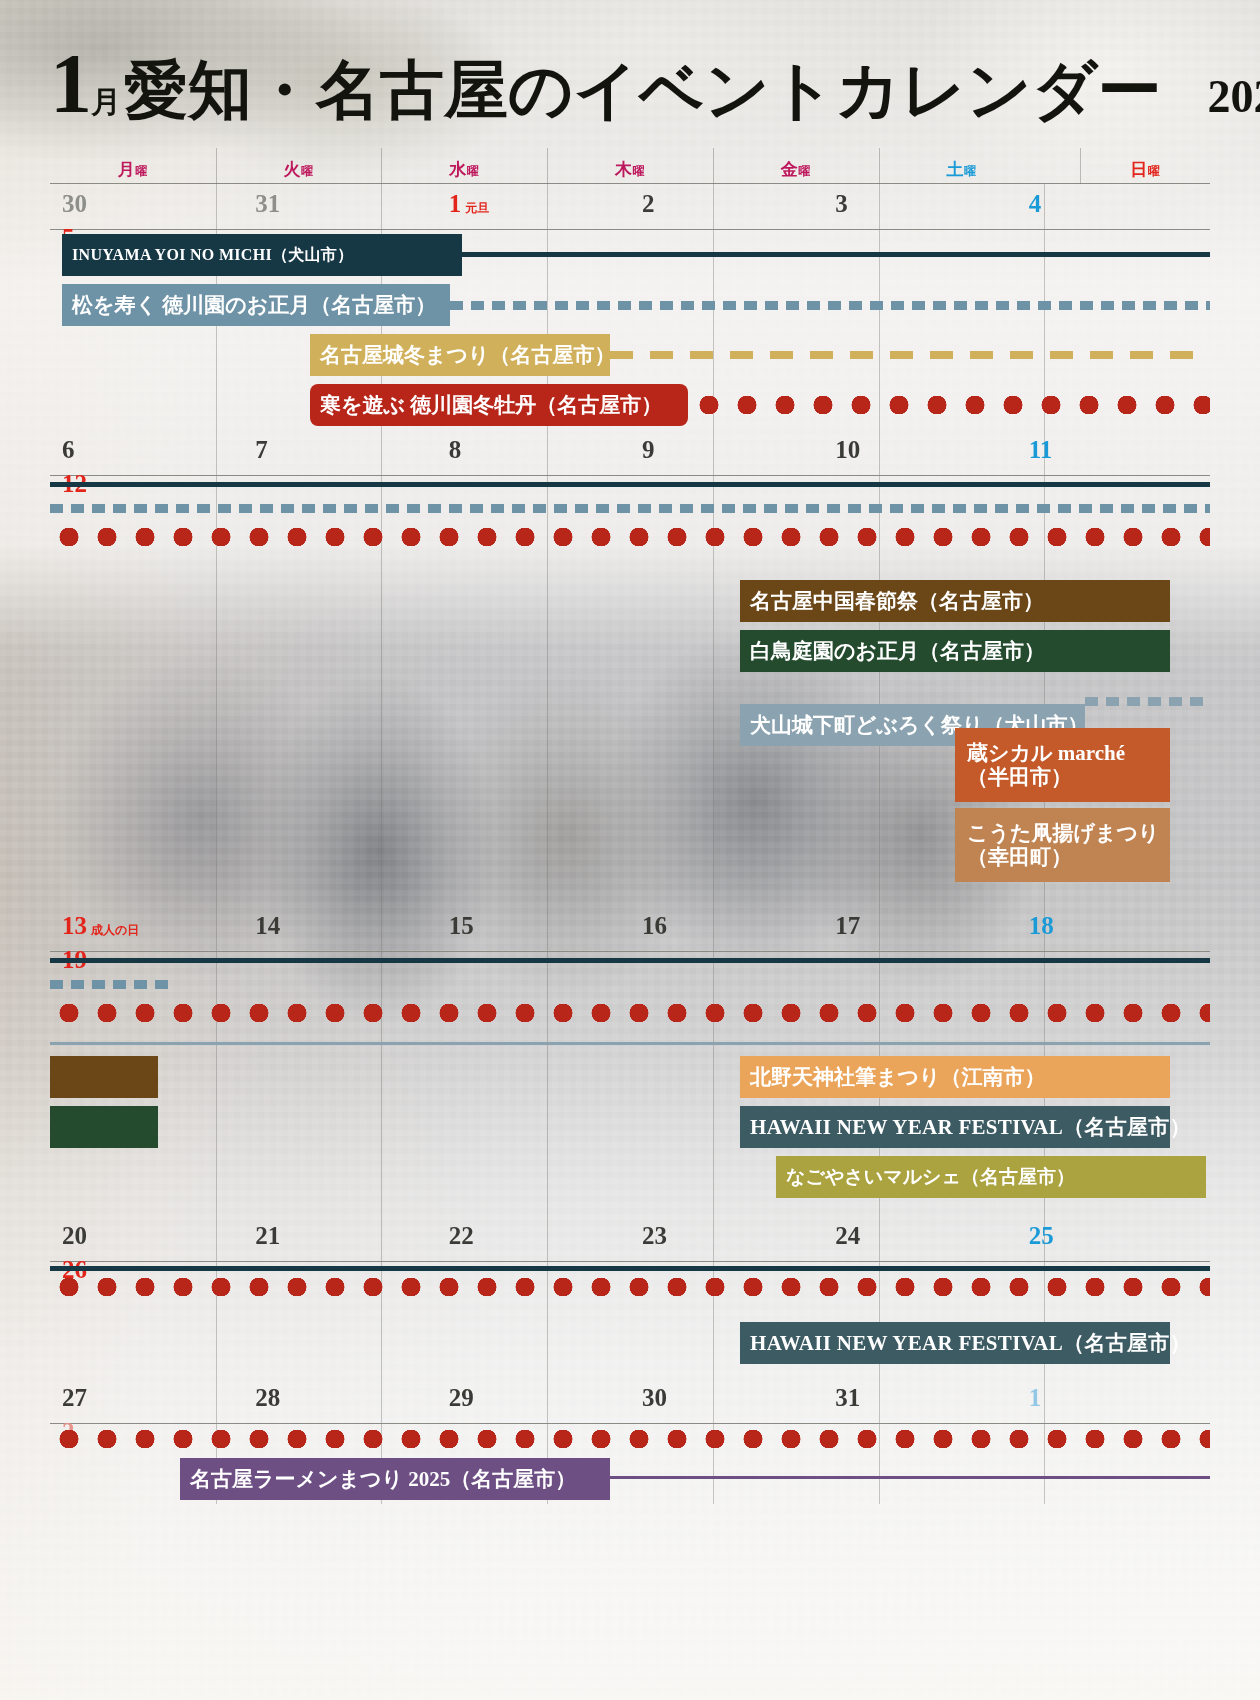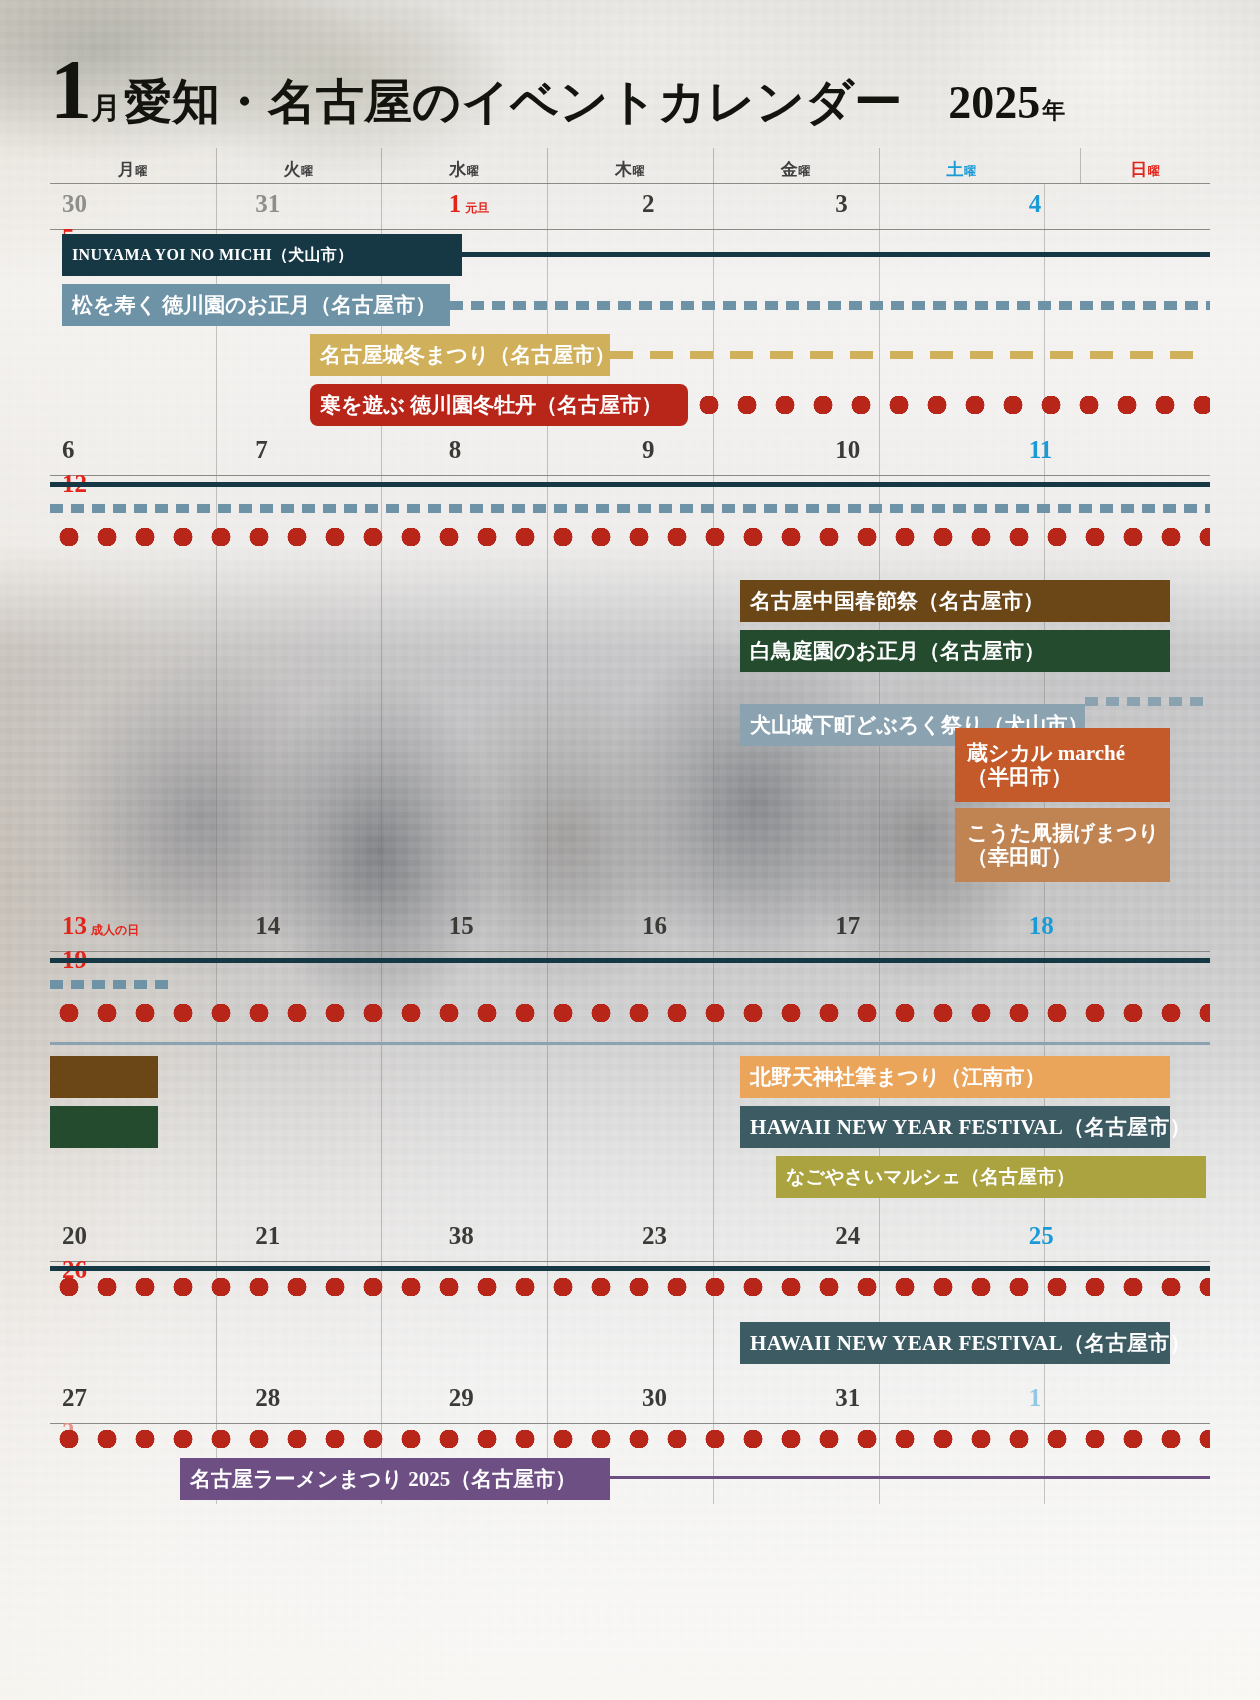--- a/index.html
+++ b/index.html
@@ -125,21 +125,21 @@
     line-height: 0.9;
     font-weight: 700;
     letter-spacing: -2px;
   }
   .t-month-unit {
     font-size: 30px;
     font-weight: 700;
     margin-left: 1px;
   }
   .t-main {
-    font-size: 48px;
+    font-size: 64px;
     font-weight: 700;
     letter-spacing: 0px;
     margin-left: 3px;
   }
   .t-year {
     font-size: 46px;
     font-weight: 700;
     margin-left: 46px;
     letter-spacing: 0px;
   }
@@ -153,21 +153,21 @@
   .weekday-row {
     display: grid;
     grid-template-columns: repeat(7, 1fr);
     height: 34px;
     border-bottom: 1.5px solid #8b8b85;
   }
   .weekday {
     text-align: center;
     font-size: 17px;
     font-weight: 700;
-    color: #404040;
+    color: #be185d;
     letter-spacing: 0.5px;
     padding-top: 8px;
     position: relative;
   }
   .weekday .wd-sub { font-size: 12px; }
   .weekday.sat { color: #1a9ad6; }
   .weekday.sun { color: #e2241b; margin-left: 36px; }
   .weekday:not(:first-child)::before {
     content: "";
     position: absolute;
@@ -604,21 +604,21 @@
       </div>
 
       <div class="date-row">
         <div class="date-cell">
             <span>20</span>
           </div>
         <div class="date-cell">
             <span>21</span>
           </div>
         <div class="date-cell">
-            <span>38</span>
+            <span>22</span>
           </div>
         <div class="date-cell">
             <span>23</span>
           </div>
         <div class="date-cell">
             <span>24</span>
           </div>
         <div class="date-cell sat">
             <span>25</span>
           </div>

